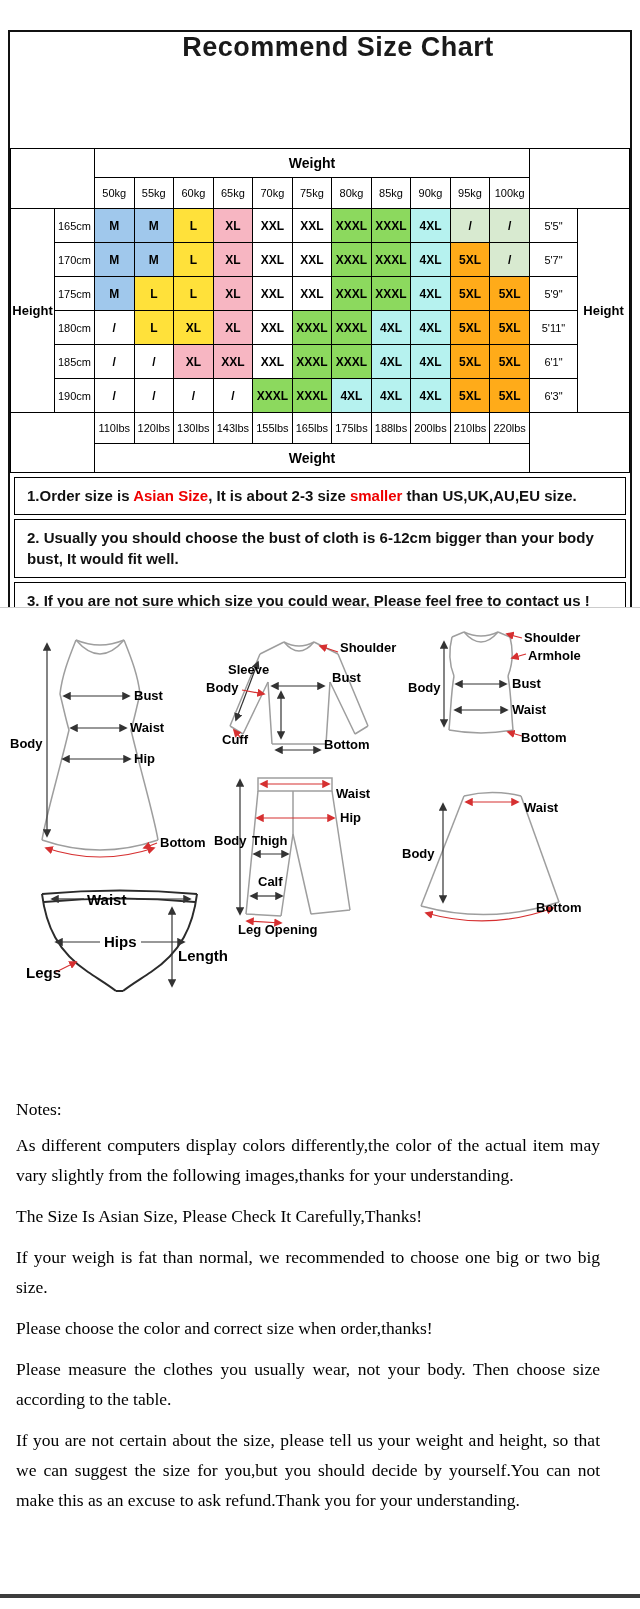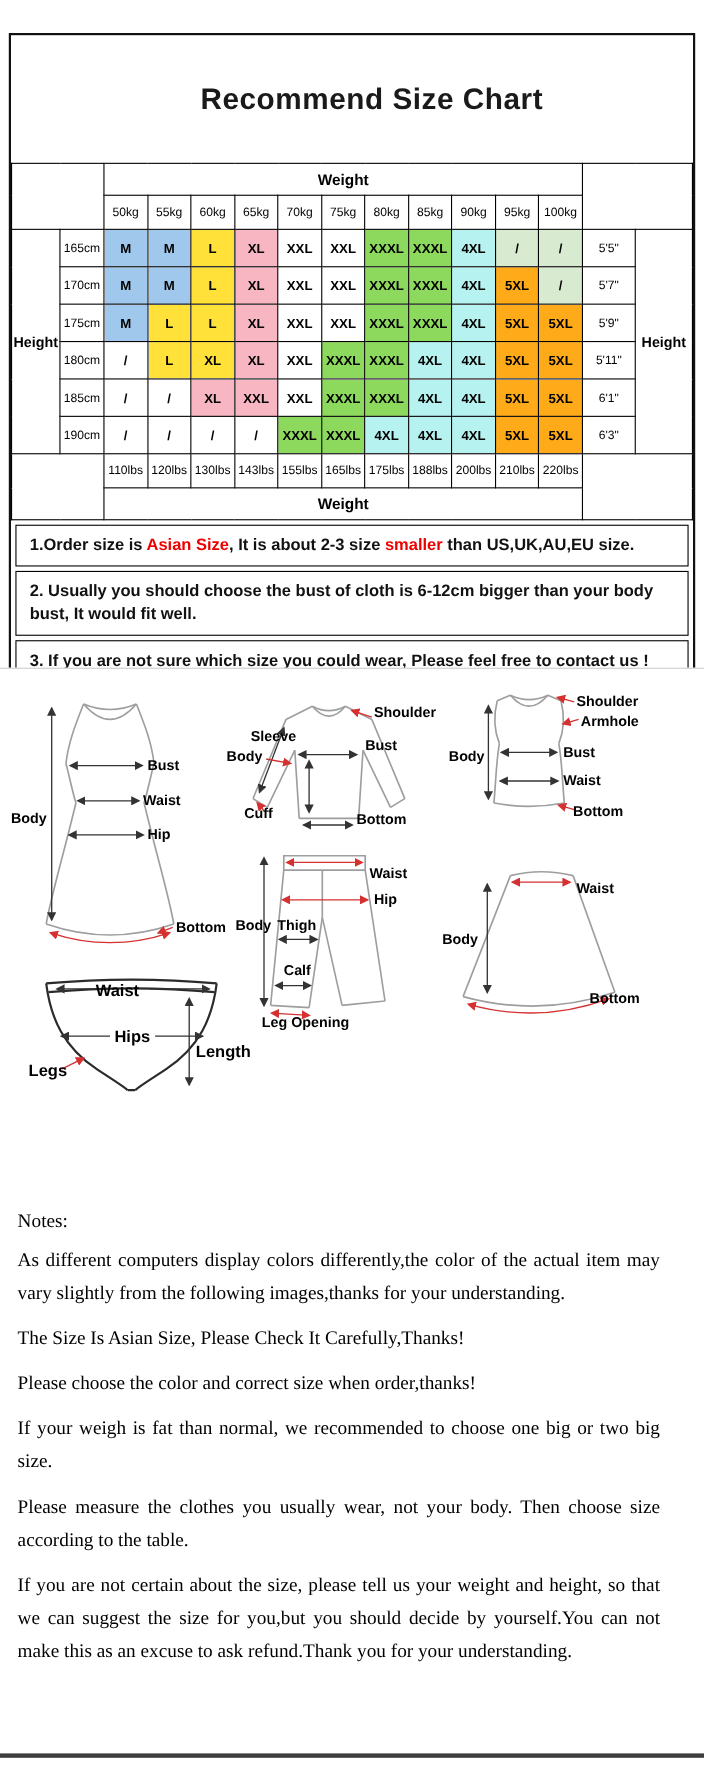--- a/index.html
+++ b/index.html
@@ -1,21 +1,21 @@
 <!DOCTYPE html>
 <html><head>
 <meta charset="utf-8">
 <style>
   html,body{margin:0;padding:0;background:#fff;}
   body{width:640px;font-family:"Liberation Sans",sans-serif;color:#000;}
   .page{position:relative;width:640px;height:1609px;background:#fff;overflow:hidden;}
 
   
   .sec1{position:absolute;left:8px;top:30px;width:624px;border:2px solid #111;box-sizing:border-box;background:#fff;}
-  .title-box{height:116px;display:flex;align-items:center;justify-content:center;padding-left:36px;}
+  .title-box{height:116px;display:flex;align-items:flex-start;justify-content:center;padding-left:36px;}
   .title-box h1{margin:0;font-size:27px;font-weight:bold;letter-spacing:.5px;color:#1a1a1a;}
   table.size-table{width:100%;border-collapse:collapse;table-layout:fixed;border-top:1px solid #000;padding-left:32px;}
   table.size-table td{border:1px solid #000;text-align:center;vertical-align:middle;padding:0;overflow:hidden;}
   col.c-hlab-l{width:44px;} col.c-cm{width:40px;} col.c-ft{width:48px;} col.c-hlab-r{width:52px;}
   .hrow td{height:28px;font-weight:bold;font-size:14px;}
   .kgrow td{height:30px;font-size:11px;}
   .lbsrow td{height:30px;font-size:11px;}
   tr.szrow td{height:33px;}
   td.hlab{font-weight:bold;font-size:13px;background:#fff;}
   td.cm,td.ft{font-size:11px;background:#fff;}
@@ -355,20 +355,20 @@
         <text class="lbl-lg" x="26" y="370">Legs</text>
         <text class="lbl-lg" x="178" y="353">Length</text>
       </g>
     </svg>
   </div>
 
   <div class="footer-notes">
     <p class="heading">Notes:</p>
     <p>As different computers display colors differently,the color of the actual item may vary slightly from the following images,thanks for your understanding.</p>
     <p>The Size Is Asian Size, Please Check It Carefully,Thanks!</p>
+    <p>If your weigh is fat than normal, we recommended to choose one big or two big size.</p>
     <p>Please choose the color and correct size when order,thanks!</p>
-    <p>If your weigh is fat than normal, we recommended to choose one big or two big size.</p>
     <p>Please measure the clothes you usually wear, not your body. Then choose size according to the table.</p>
     <p>If you are not certain about the size, please tell us your weight and height, so that we can suggest the size for you,but you should decide by yourself.You can not make this as an excuse to ask refund.Thank you for your understanding.</p>
   </div>
 
   <div class="bottom-line"></div>
 </div>
 
 </body></html>

